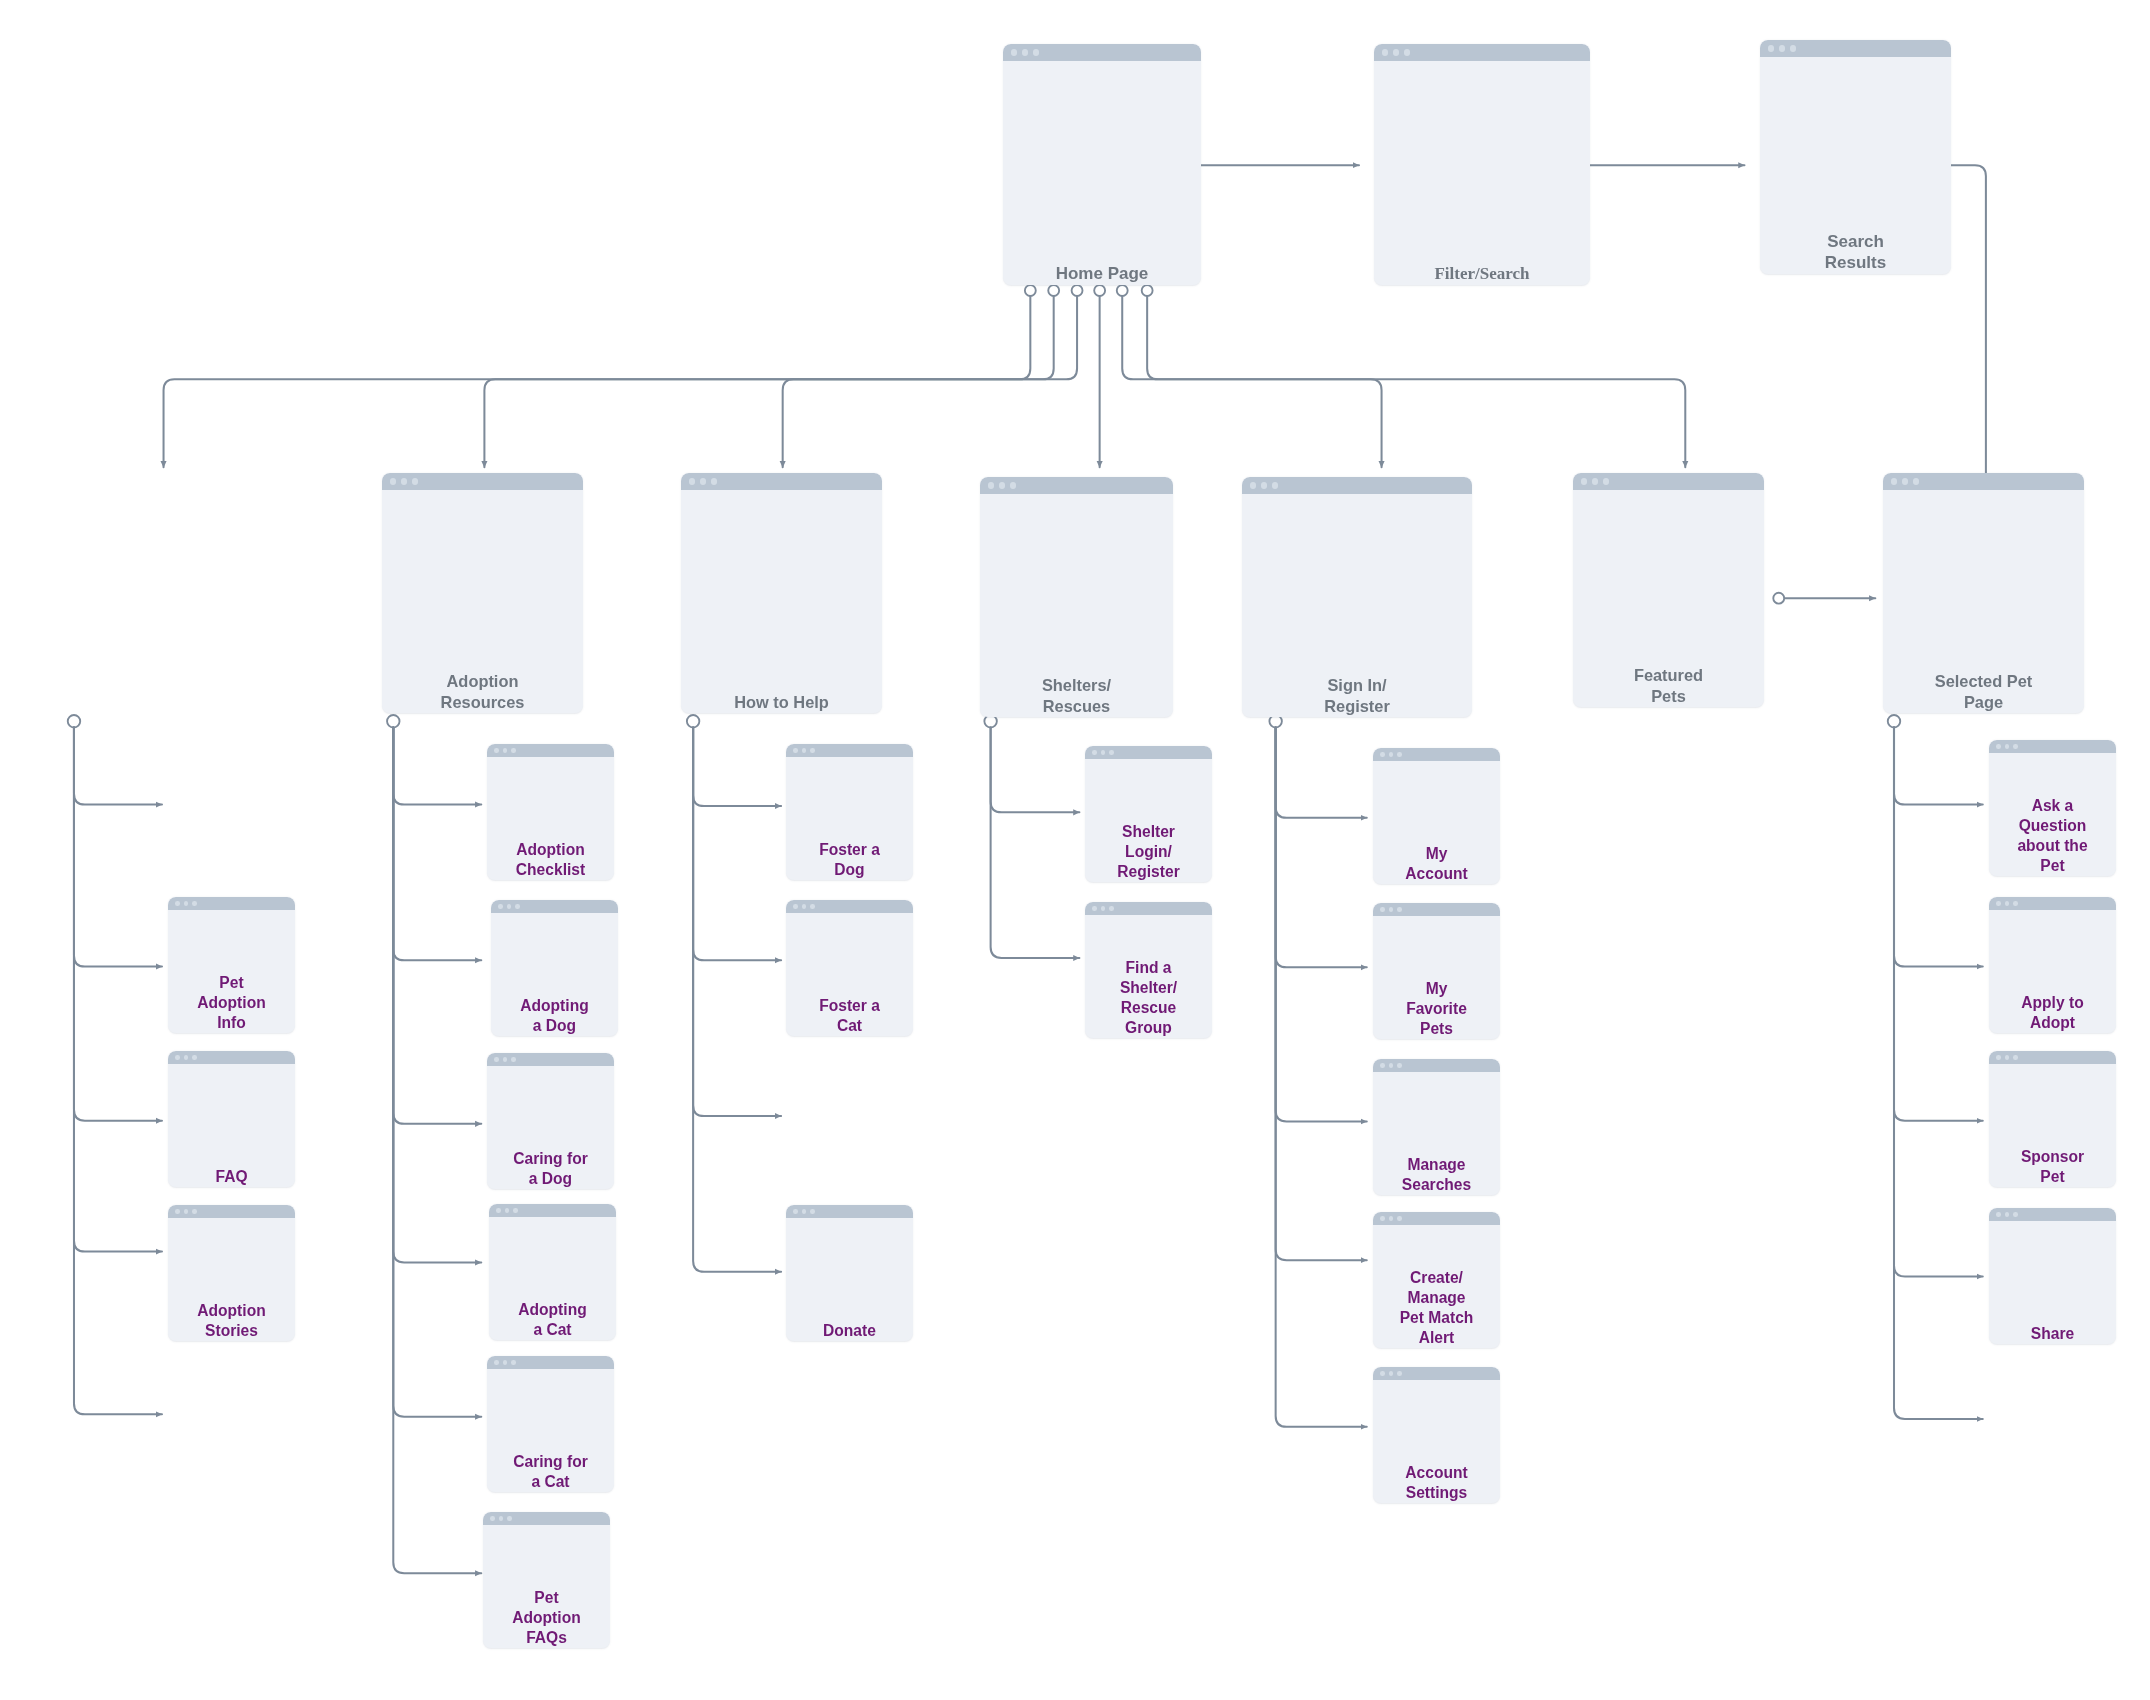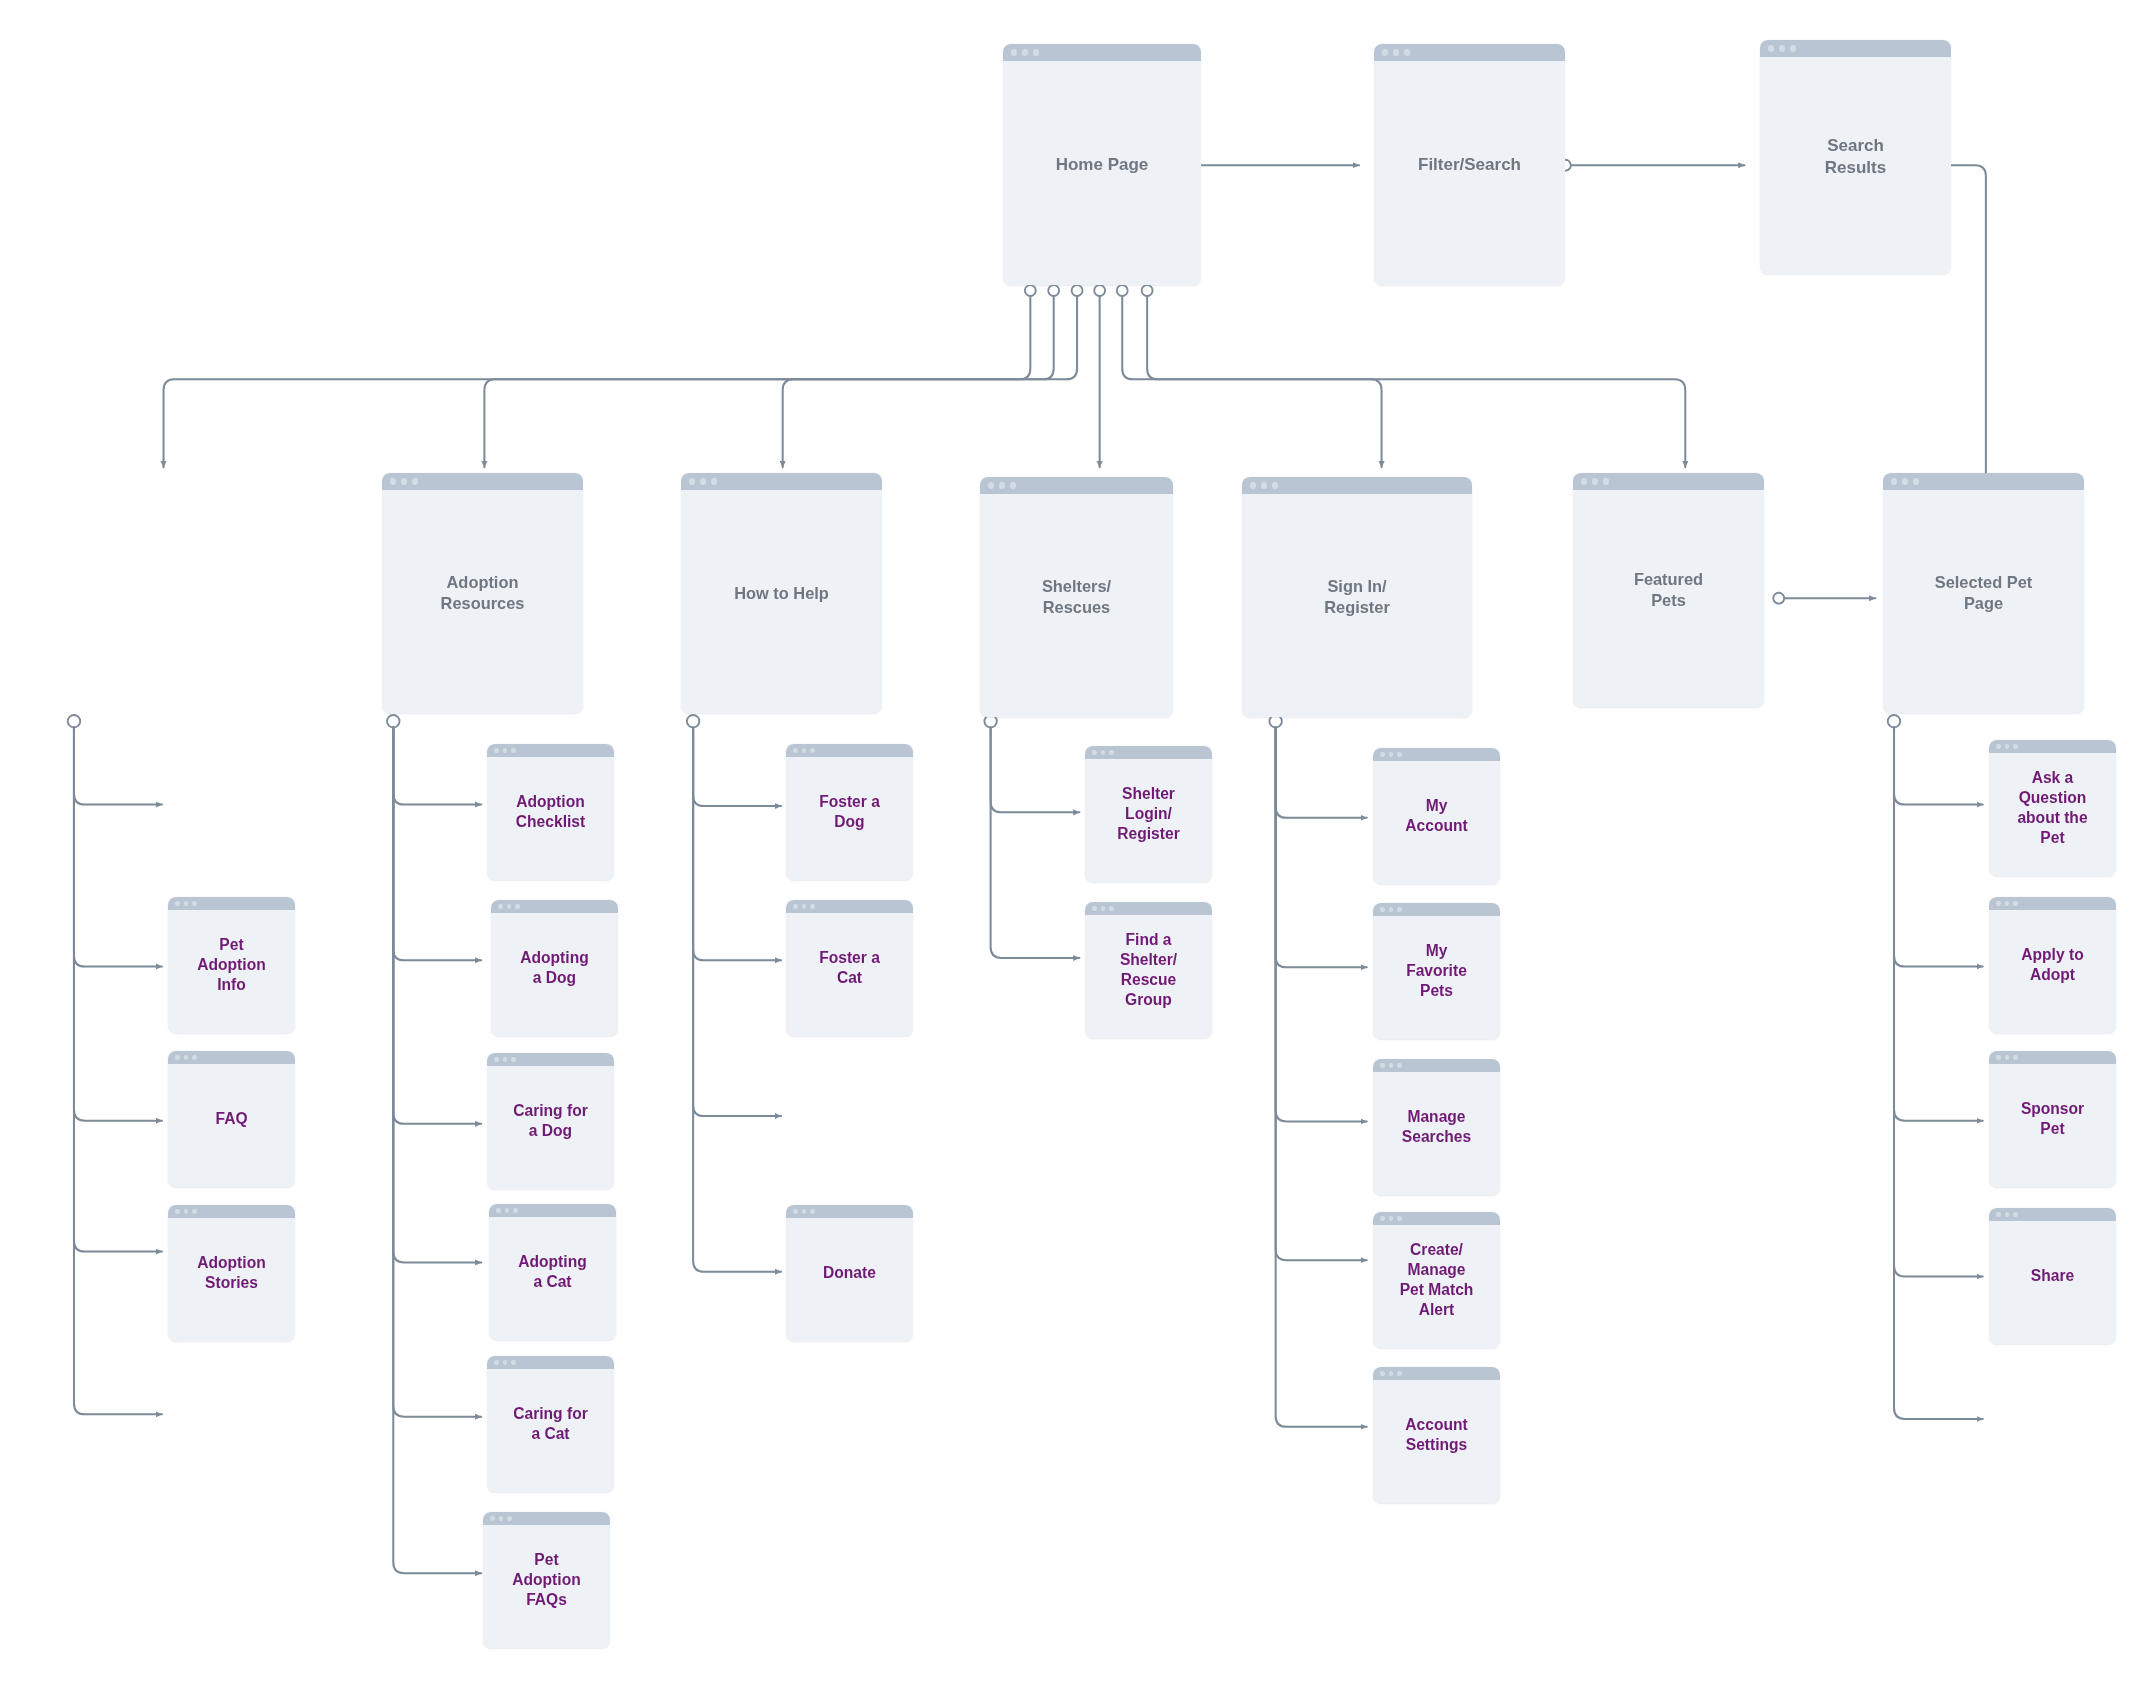--- a/index.html
+++ b/index.html
@@ -15,21 +15,21 @@
   #wires { position: absolute; left: 0; top: 0; width: 2151px; height: 1701px; z-index: 1; }
 
   
   .card {
     position: absolute;
     z-index: 2;
     background: #eef1f6;
     border-radius: 7.8px;
     box-shadow: 0 0.8px 1.6px rgba(120,135,155,.18);
     display: flex;
-    align-items: center;
+    align-items: flex-end;
     justify-content: center;
     overflow: hidden;
   }
   .card .chrome {
     position: absolute;
     left: 0; top: 0; right: 0;
     background: #b9c5d2;
     border-top-left-radius: 7.8px;
     border-top-right-radius: 7.8px;
     display: flex;
@@ -151,21 +151,21 @@
 
   <div class="card lvl1" style="left:1003px; top:44px; width:198px; height:241px;">
     <div class="chrome">
       <span class="dot"></span>
       <span class="dot"></span>
       <span class="dot"></span>
     </div>
     <div class="label">Home Page</div>
   </div>
 
-  <div class="card lvl1" style="left:1374px; top:44px; width:191px; height:241px;">
+  <div class="card lvl1" style="left:1374px; top:44px; width:216px; height:241px;font-family:Liberation Serif, serif;">
     <div class="chrome">
       <span class="dot"></span>
       <span class="dot"></span>
       <span class="dot"></span>
     </div>
     <div class="label">Filter/Search</div>
   </div>
 
   <div class="card lvl1" style="left:1760px; top:40px; width:191px; height:234px;">
     <div class="chrome">

